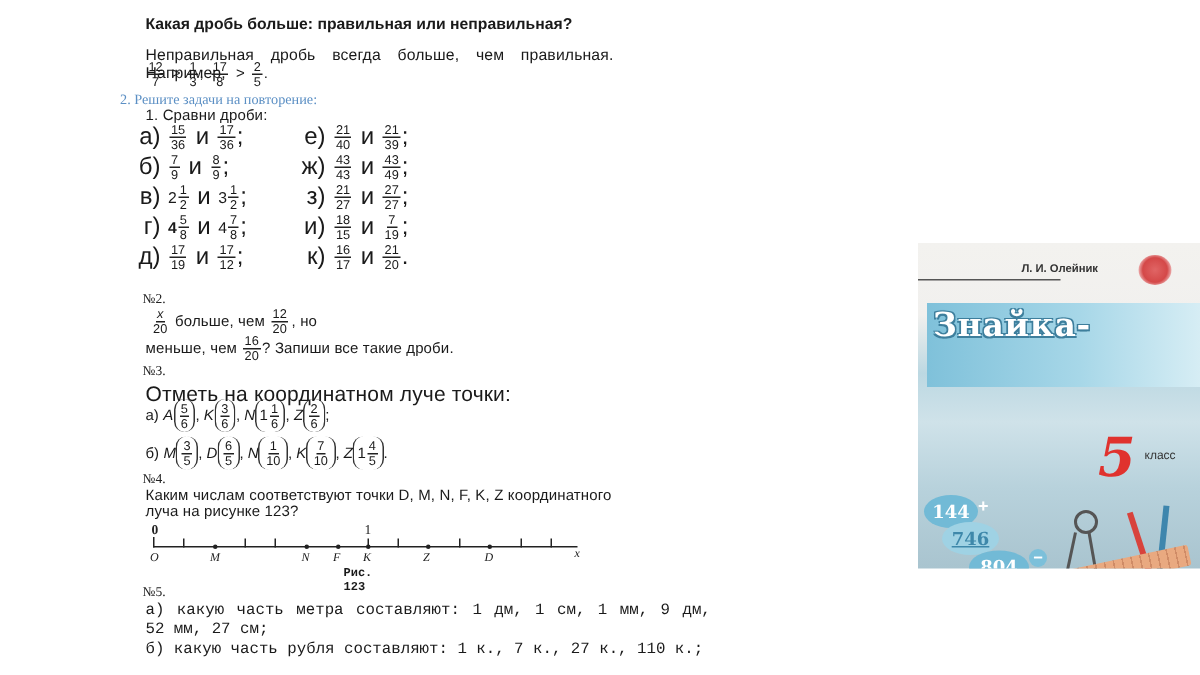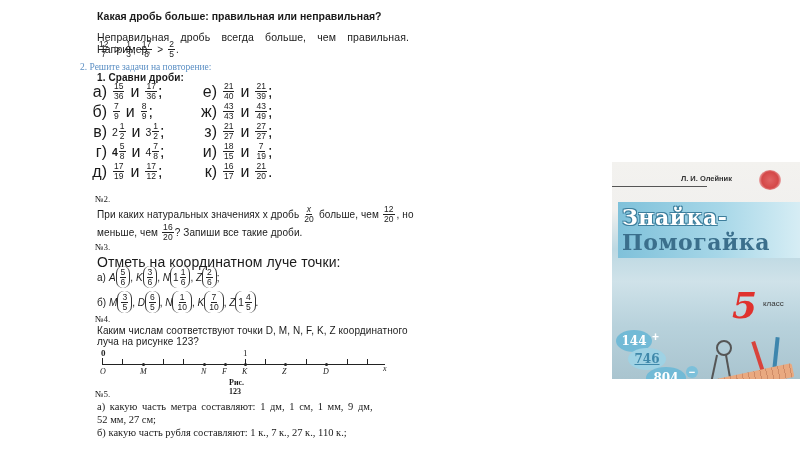--- a/index.html
+++ b/index.html
@@ -3,21 +3,21 @@
 <meta charset="utf-8">
 <style>
   html, body { margin: 0; padding: 0; }
   body {
     width: 800px; height: 450px; position: relative; overflow: hidden;
     background: #ffffff;
     font-family: "Liberation Sans", sans-serif;
     color: #1a1a1a;
   }
   .abs { position: absolute; }
-  .serif { font-family: Liberation Serif, serif; }
+  .serif { font-family: Liberation Mono, monospace; }
   .h1 { font-weight: bold; font-size: 10.5px; }
   .txt { font-size: 10.5px; letter-spacing: 0.1px; }
   .blue-note { font-family: "Liberation Serif", serif; font-size: 9.5px; color: #5b8fc4; }
   .numlabel { font-family: "Liberation Serif", serif; font-size: 9px; color: #222; }
   .frac {
     display: inline-flex; flex-direction: column; align-items: center;
     vertical-align: middle; font-size: 8.5px; line-height: 9px; margin: 0 1px;
   }
   .frac .n { border-bottom: 1px solid #222; padding: 0 1px; }
   .frac .d { padding: 0 1px; }
@@ -109,21 +109,21 @@
   <span style="margin:0 4px">&gt;</span>
   <span class="frac">
       <span class="n">2</span>
       <span class="d">5</span>
     </span>
   <span>.</span>
 </div>
 
 <div class="abs blue-note" style="left:80px; top:62px;">2. Решите задачи на повторение:</div>
 
-<div class="abs txt" style="left:97px; top:72px; font-weight:bold; font-size:10px;">1. Сравни дроби:</div>
+<div class="abs txt" style="left:97px; top:72px; font-weight:normal; font-size:10px;">1. Сравни дроби:</div>
 <div class="abs" style="left:90px; top:82px; width:220px; display:grid; grid-template-columns: 110px 110px; row-gap:1px;">
 
   <div class="cell">
       <span class="lbl">а)</span>
       <span class="frac">
         <span class="n">15</span>
         <span class="d">36</span>
       </span>
       <span class="conj">и</span>
       <span class="frac">
@@ -254,21 +254,20 @@
       <span class="frac">
         <span class="n">21</span>
         <span class="d">20</span>
       </span>
       <span>.</span>
     </div>
 </div>
 
 <div class="abs numlabel" style="left:95px; top:194px;">№2.</div>
 <div class="abs txt" style="left:97px; top:205px; display:flex; align-items:center; font-size:10px; white-space:nowrap;">
-  <span>При каких натуральных значениях x дробь</span>
   <span class="frac" style="margin:0 4px">
       <span class="n" style="font-style:italic">x</span>
       <span class="d">20</span>
     </span>
   <span>больше, чем</span>
   <span class="frac" style="margin:0 2px 0 4px">
       <span class="n">12</span>
       <span class="d">20</span>
     </span>
   <span>, но</span>
@@ -403,21 +402,20 @@
 <div class="abs serif" style="left:97px; top:401px; font-size:10.5px; word-spacing:2px;">а) какую часть метра составляют: 1 дм, 1 см, 1 мм, 9 дм,</div>
 <div class="abs serif" style="left:97px; top:414px; font-size:10.5px;">52 мм, 27 см;</div>
 <div class="abs serif" style="left:97px; top:427px; font-size:10.5px;">б) какую часть рубля составляют: 1 к., 7 к., 27 к., 110 к.;</div>
 
 <div class="cover">
   <div class="cover-author">Л. И. Олейник</div>
   <div class="cover-line"></div>
   <div class="cover-logo"></div>
   <div class="cover-band"></div>
   <div class="cover-t1">Знайка-</div>
-  <div class="cover-t2">Помогайка</div>
   <div class="cover-five">5</div>
   <div class="cover-klass">класс</div>
 
   <div class="compass-ring"></div>
   <div class="compass-leg1"></div>
   <div class="compass-leg2"></div>
   <div class="pencil-blue"></div>
   <div class="pencil-red"></div>
   <div class="ruler"></div>
 

